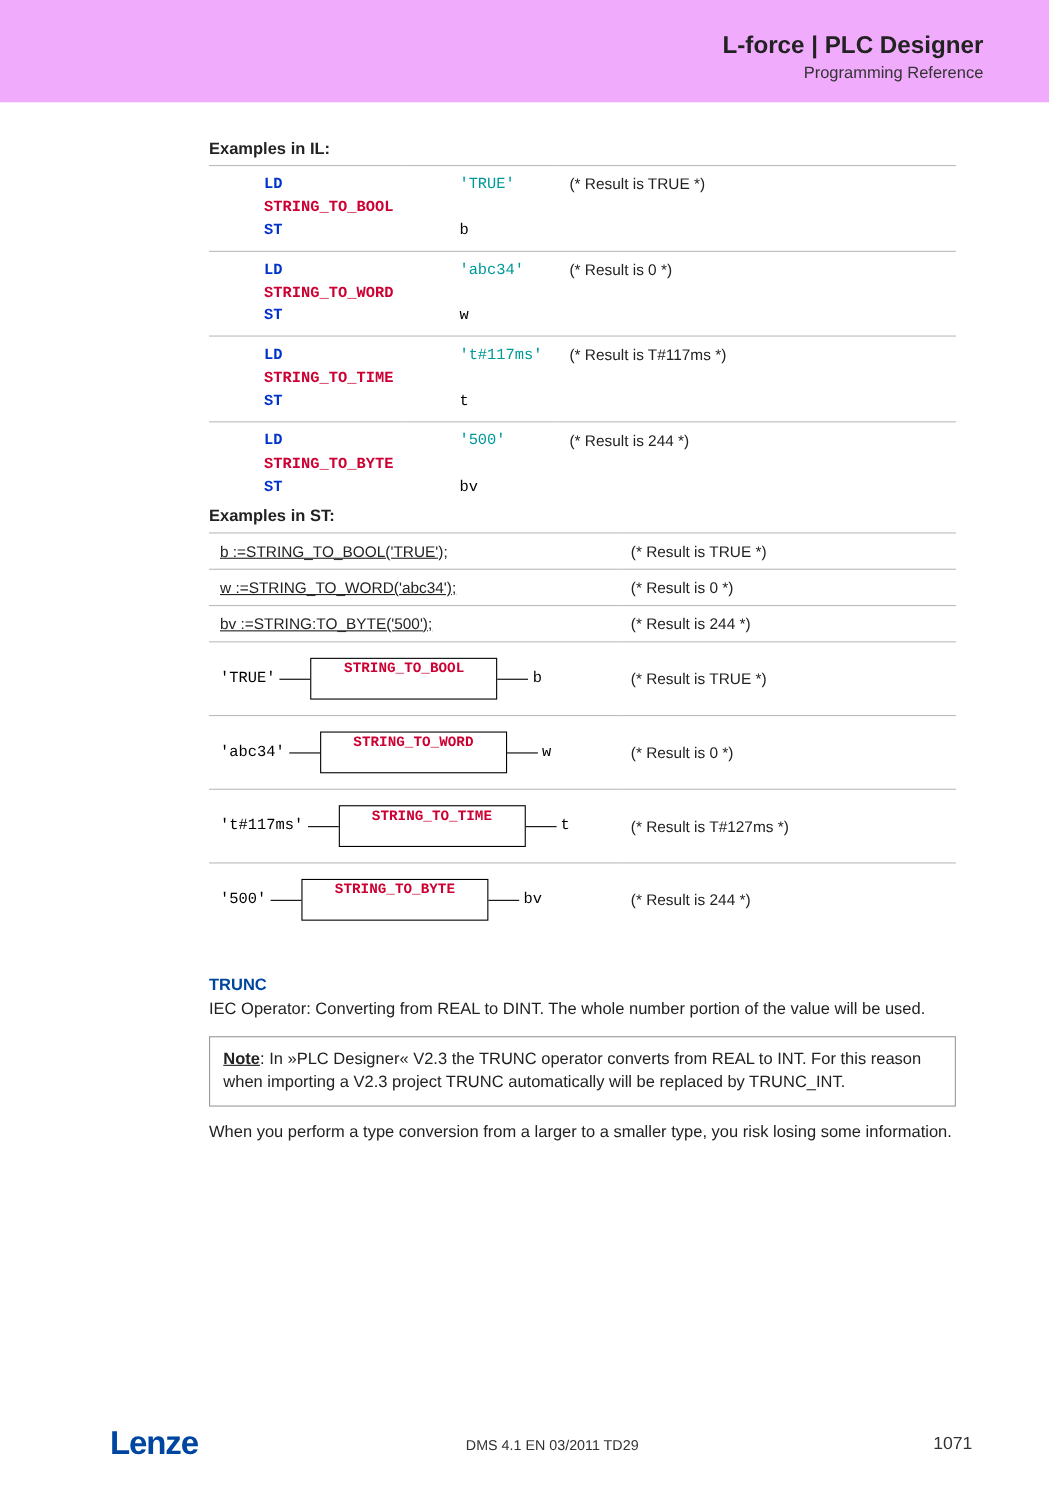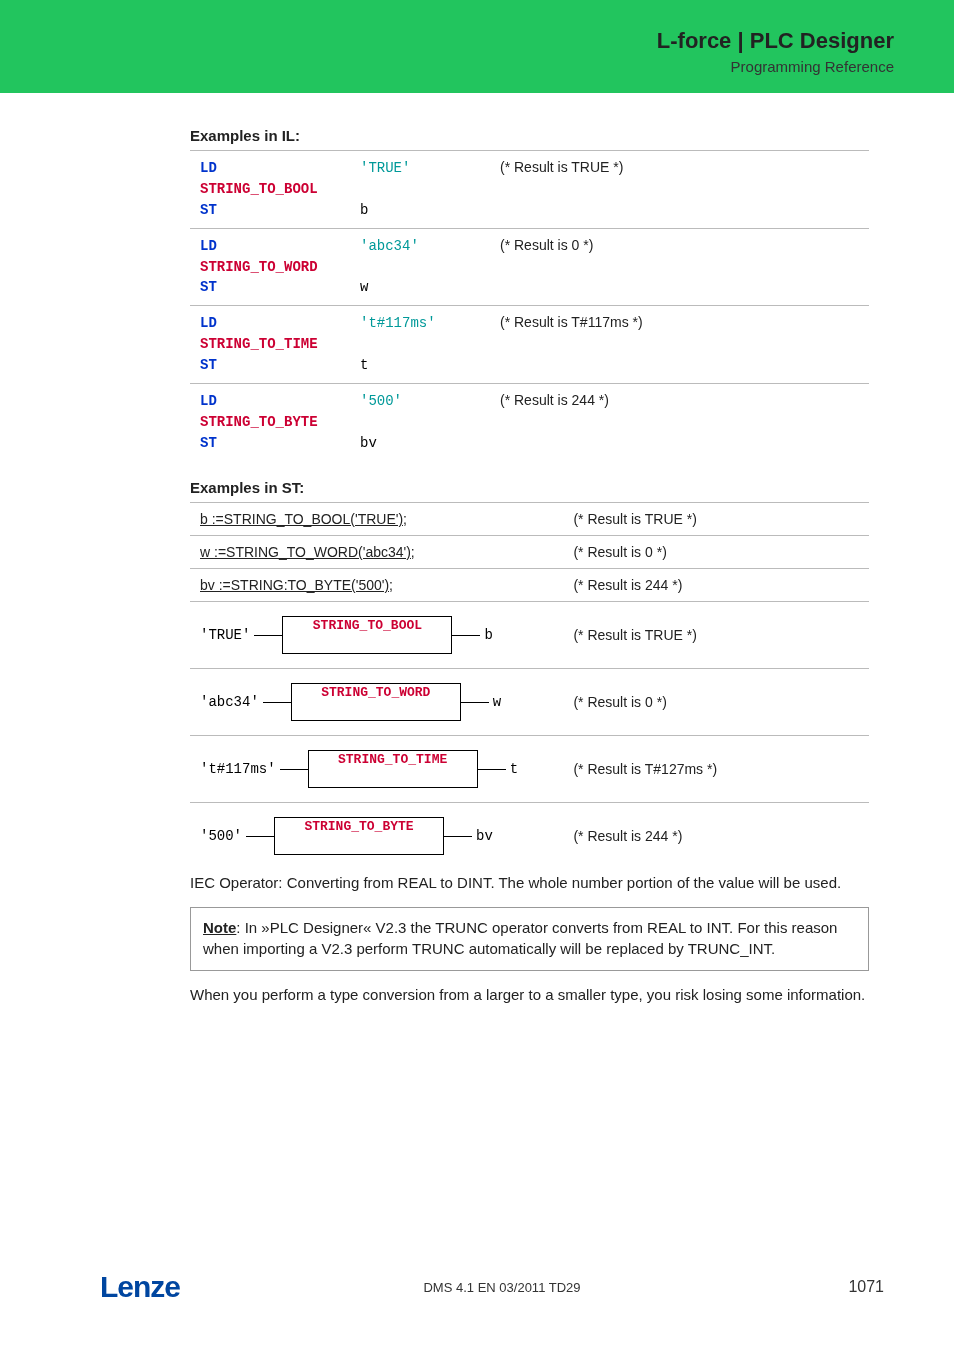--- a/index.html
+++ b/index.html
@@ -5,21 +5,21 @@
   * { box-sizing: border-box; margin: 0; padding: 0; }
   body {
     font-family: "Segoe UI", "Myriad Pro", Arial, sans-serif;
     background: #fff;
     width: 954px;
     height: 1350px;
     position: relative;
     color: #222;
   }
   .header-band {
-    background: #22c55e;
+    background: #f0abfc;
     padding: 28px 60px 18px 0;
     text-align: right;
   }
   .header-title {
     font-size: 22px;
     font-weight: 700;
     color: #222;
   }
   .header-sub {
     font-size: 15px;
@@ -45,21 +45,21 @@
   }
   .il-table tr { border-top: 1px solid #bbb; }
   .il-table tr:first-child { border-top: 1px solid #bbb; }
   .il-col-code { width: 160px; font-family: "Courier New", monospace; }
   .il-col-op   { width: 140px; font-family: "Courier New", monospace; }
   .il-col-res  { font-style: normal; }
   .kw-blue  { color: #0033cc; font-weight: 700; font-family: "Courier New", monospace; }
   .kw-red   { color: #cc0033; font-weight: 700; font-family: "Courier New", monospace; }
   .lit-teal { color: #009999; font-family: "Courier New", monospace; }
   .plain-mono { color: #000; font-family: "Courier New", monospace; }
-  .il-cell-lines div { line-height: 1.35; margin-bottom: 2px; }
+  .il-cell-lines div { line-height: 1.35; margin-bottom: 2px; margin-left: 40px; }
   .il-cell-lines div:last-child { margin-bottom: 0; }
 
   .st-table {
     width: 100%;
     border-collapse: collapse;
     font-size: 14px;
   }
   .st-table td {
     padding: 8px 10px;
     border-top: 1px solid #bbb;
@@ -138,21 +138,21 @@
     padding: 10px 12px;
     margin: 14px 0 14px 0;
     font-size: 15px;
     line-height: 1.38;
   }
   .note-bold { font-weight: 700; text-decoration: underline; }
 
   .footer {
     position: absolute;
     left: 0; right: 0;
-    bottom: 46px;
+    bottom: 20px;
     padding: 0 70px 0 100px;
     display: flex;
     align-items: center;
     justify-content: space-between;
     font-size: 13px;
     color: #333;
   }
   .logo {
     font-family: Arial, sans-serif;
     font-weight: 900;
@@ -240,21 +240,21 @@
               <div class="lit-teal">'500'</div>
               <div>&nbsp;</div>
               <div class="plain-mono">bv</div>
             </div>
           </td>
           <td class="il-col-res">(* Result is 244 *)</td>
         </tr>
       </tbody>
   </table>
 
-  <div class="section-h" style="margin-top:18px;">Examples in ST:</div>
+  <div class="section-h" style="margin-top:0;">Examples in ST:</div>
   <table class="st-table">
     <tbody id="st-body">
         <tr>
           <td class="st-code">b :=STRING_TO_BOOL('TRUE');</td>
           <td class="st-res">(* Result is TRUE *)</td>
         </tr>
         <tr>
           <td class="st-code">w :=STRING_TO_WORD('abc34');</td>
           <td class="st-res">(* Result is 0 *)</td>
         </tr>
@@ -323,23 +323,24 @@
               </span>
               <span class="fbd-wire"></span>
               <span class="fbd-out plain-mono">bv</span>
             </div>
           </td>
           <td class="fbd-res">(* Result is 244 *)</td>
         </tr>
       </tbody>
   </table>
 
+  <div class="trunc-h">TRUNC</div>
   <div class="para">IEC Operator: Converting from REAL to DINT.  The whole number portion of the value will be used.</div>
   <div class="note-box">
-    <span class="note-bold">Note</span><span>: In »PLC Designer« V2.3 the TRUNC operator converts from REAL to INT. For this reason when importing a V2.3 perform TRUNC automatically will be replaced by TRUNC_INT.</span>
+    <span class="note-bold">Note</span><span>: In »PLC Designer« V2.3 the TRUNC operator converts from REAL to INT. For this reason when importing a V2.3 project TRUNC automatically will be replaced by TRUNC_INT.</span>
   </div>
   <div class="para">When you perform a type conversion from a larger to a smaller type, you risk losing some information.</div>
 
 </div>
 
 <div class="footer">
   <div class="logo">Lenze</div>
   <div class="foot-center">DMS 4.1 EN 03/2011 TD29</div>
   <div class="foot-right">1071</div>
 </div>

